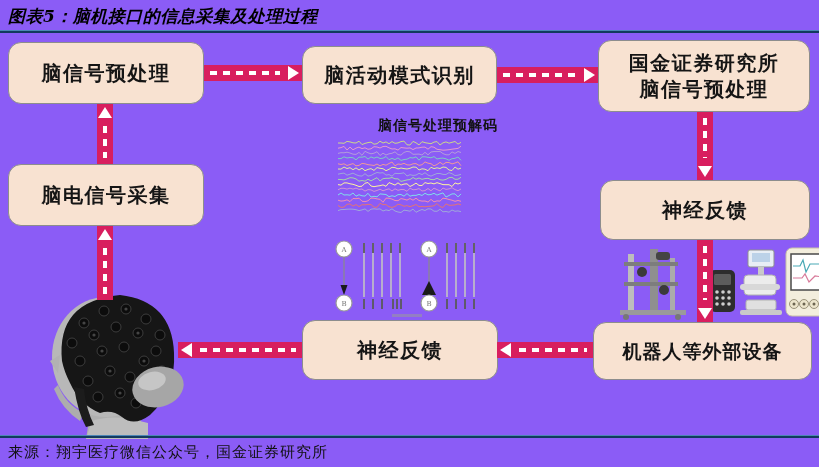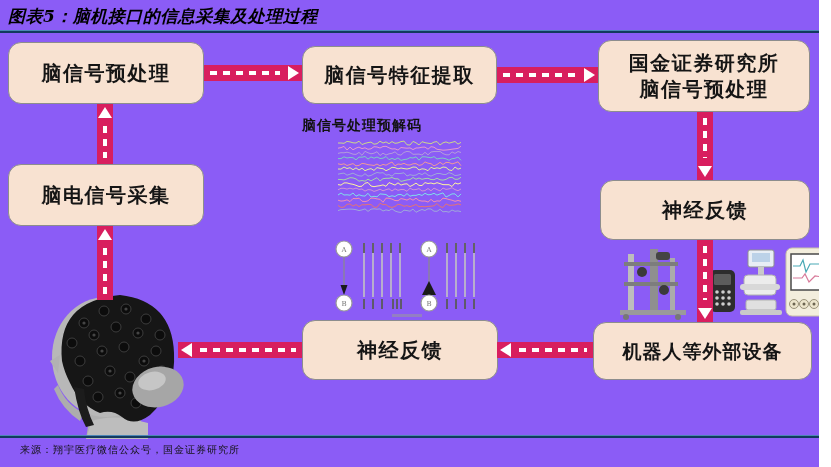--- a/index.html
+++ b/index.html
@@ -52,49 +52,49 @@
   #a1{left:204px;top:65px; width:98px; height:16px;}
   #a2{left:497px;top:67px; width:101px;height:16px;}
   #a3{left:97px; top:104px;width:16px; height:60px;}
   #a4{left:697px;top:112px;width:16px; height:68px;}
   #a5{left:97px; top:226px;width:16px; height:74px;}
   #a6{left:697px;top:240px;width:16px; height:82px;}
   #a7{left:497px;top:342px;width:96px; height:16px;}
   #a8{left:178px;top:342px;width:124px;height:16px;}
   
   .wave-caption{
-    position:absolute;left:302px;top:117px;width:196px;text-align:left;
+    position:absolute;left:302px;top:117px;width:196px;text-align:right;
     font-size:14px;font-weight:700;color:#111;letter-spacing:1px;
   }
   #wave-svg{position:absolute;left:338px;top:139px;}
   #electrode-svg{position:absolute;left:330px;top:237px;}
   #devices-svg{position:absolute;left:612px;top:246px;z-index:2;}
   #head-svg{position:absolute;left:28px;top:289px;}
   
   .source-rule{
     position:absolute;left:0;top:435px;width:831px;height:2.5px;
     background:linear-gradient(180deg,#4d86b4 0 1px,#123a5e 1px 3px);
   }
   .source-text{
-    position:absolute;left:20px;top:443px;font-size:10px;color:#111;letter-spacing:1px;
+    position:absolute;left:8px;top:443px;font-size:15px;color:#111;letter-spacing:1px;
   }
 </style>
 </head>
 <body>
 
 <div class="canvas">
 
   <div class="fig-title">图表5：脑机接口的信息采集及处理过程</div>
   <div class="title-rule"></div>
 
   <div class="node" id="node-preprocess">
     <span>脑信号预处理</span>
   </div>
   <div class="node" id="node-feature">
-    <span>脑信号特征提取</span>
+    <span>脑活动模式识别</span>
   </div>
   <div class="node" id="node-pattern">
     <span>国金证券研究所</span>
     <span>脑信号预处理</span>
   </div>
   <div class="node" id="node-acquisition">
     <span>脑电信号采集</span>
   </div>
   <div class="node" id="node-control">
     <span>神经反馈</span>

